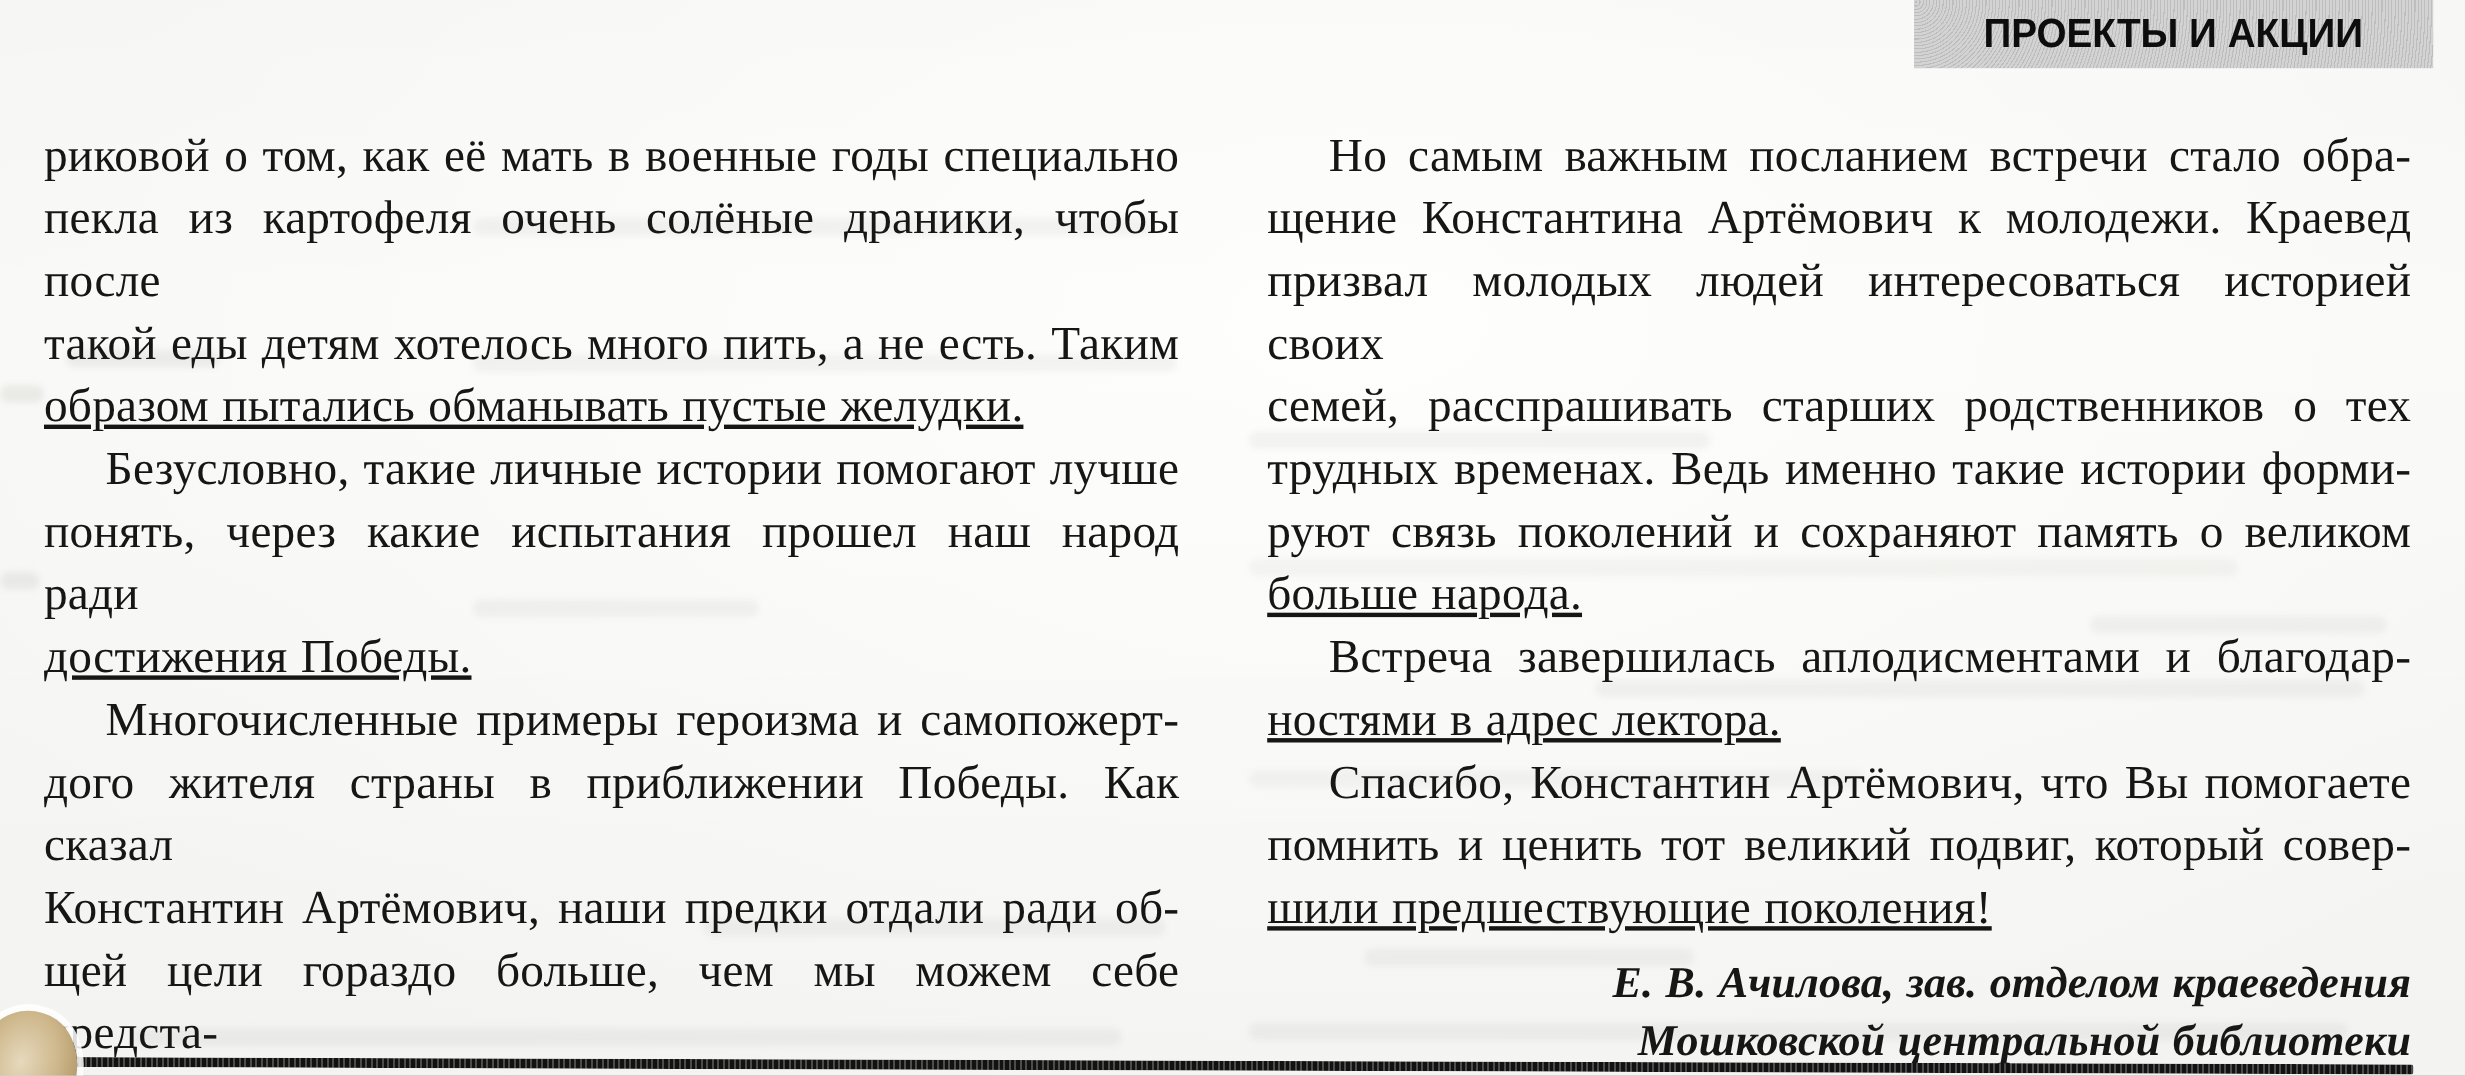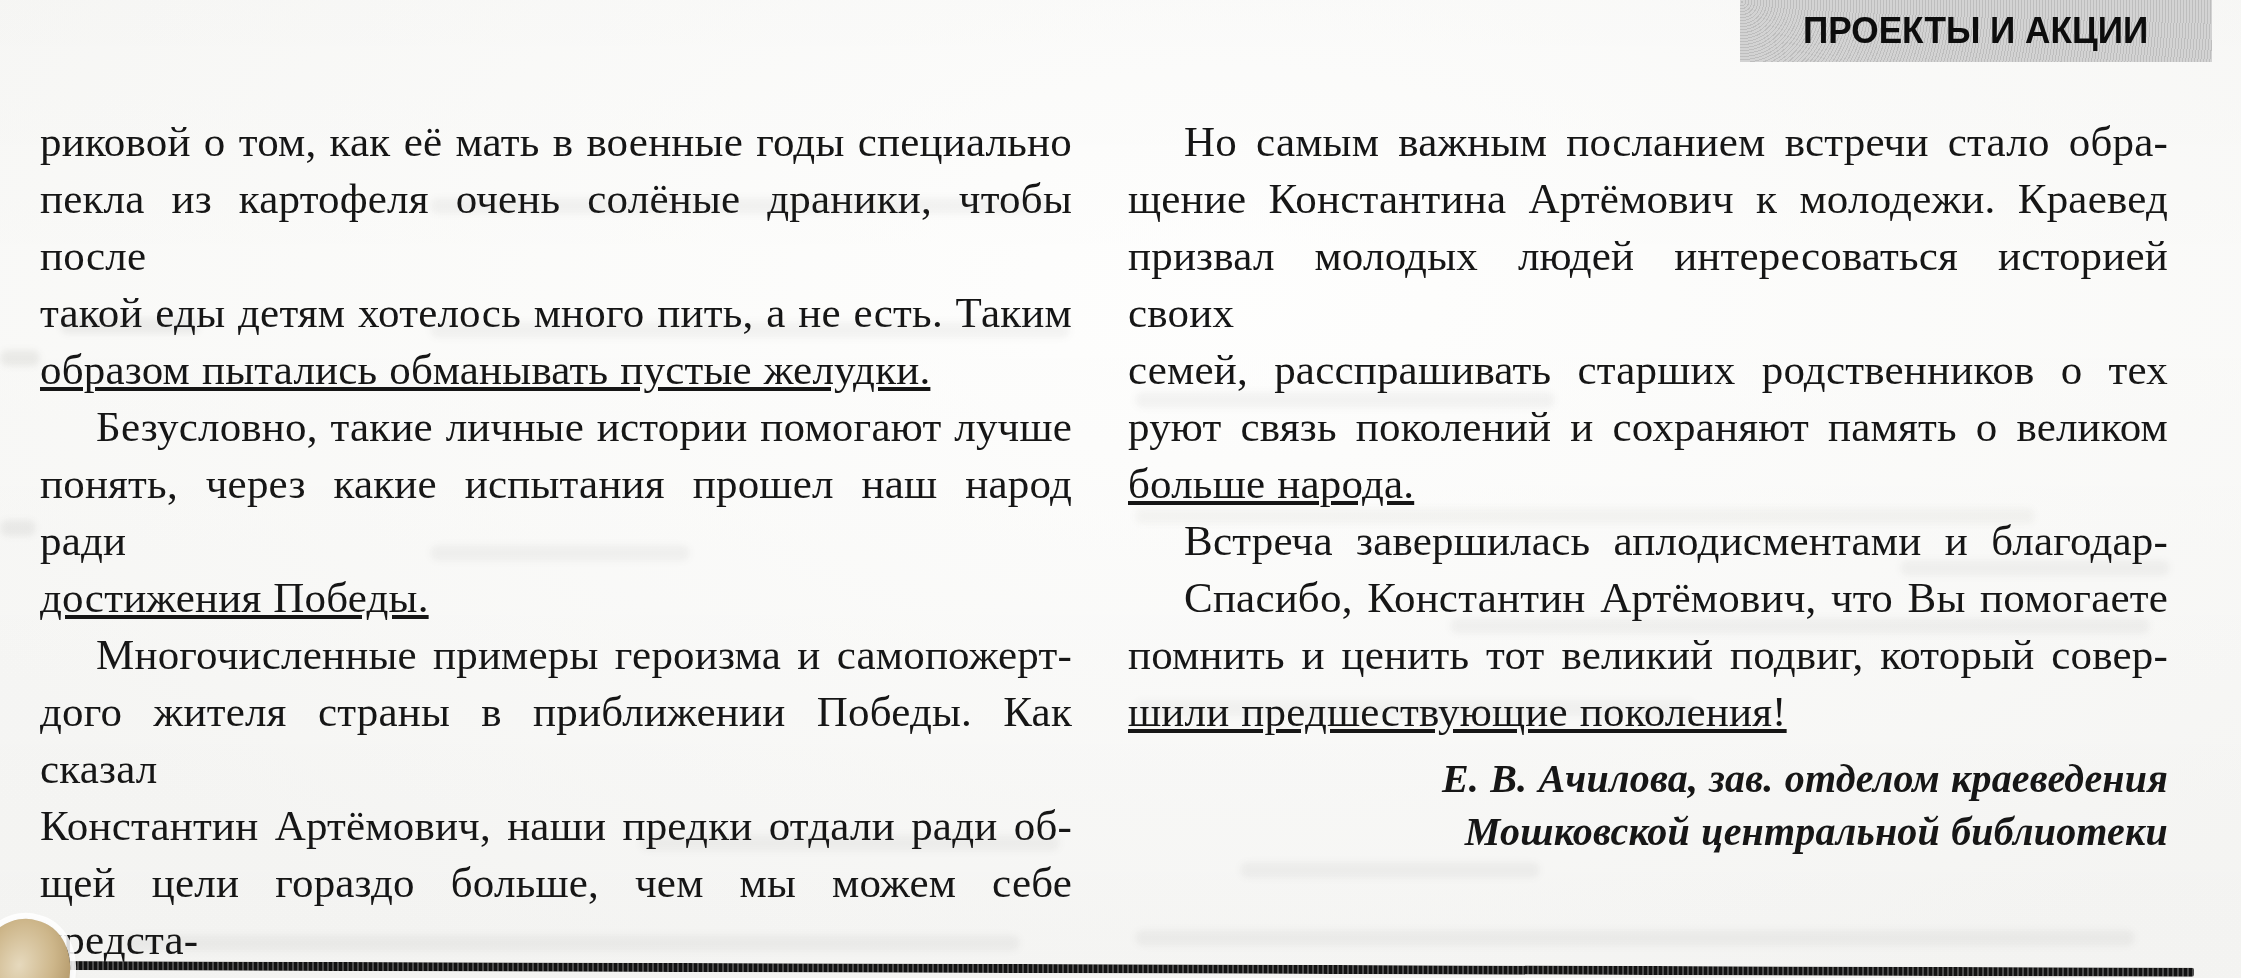--- a/index.html
+++ b/index.html
@@ -31,21 +31,21 @@
   .badge span{display:inline-block; transform:scaleX(0.95); white-space:nowrap;}
 
   
   .col{
     position:absolute; top:113px;
     font-size:43px; line-height:57px;
     letter-spacing:0.2px;
     word-spacing:1px;
   }
   .col-left{left:40px;  width:1032px;}
-  .col-right{left:1128px; width:1040px;}
+  .col-right{left:1152px; width:1040px;}
   .line{
     text-align:justify; text-align-last:justify;
     white-space:normal;
   }
   .line.last{text-align-last:left;text-decoration:underline;}
   .line.indent{text-indent:56px;}
 
   .signature{
     margin-top:12px;
     text-align:right;
@@ -115,23 +115,25 @@
       <div class="line">Константин Артёмович, наши предки отдали ради об-</div>
       <div class="line">щей цели гораздо больше, чем мы можем себе предста-</div>
     </div>
 
   <div class="col col-right">
     <div>
         <div class="line indent">Но самым важным посланием встречи стало обра-</div>
         <div class="line">щение Константина Артёмович к молодежи. Краевед</div>
         <div class="line">призвал молодых людей интересоваться историей своих</div>
         <div class="line">семей, расспрашивать старших родственников о тех</div>
+        <div class="line">трудных временах. Ведь именно такие истории форми-</div>
         <div class="line">руют связь поколений и сохраняют память о великом</div>
         <div class="line last">больше народа.</div>
         <div class="line indent">Встреча завершилась аплодисментами и благодар-</div>
+        <div class="line last">ностями в адрес лектора.</div>
         <div class="line indent">Спасибо, Константин Артёмович, что Вы помогаете</div>
         <div class="line">помнить и ценить тот великий подвиг, который совер-</div>
         <div class="line last">шили предшествующие поколения!</div>
       </div>
     <div class="signature">
       <div>Е. В. Ачилова, зав. отделом краеведения</div>
       <div>Мошковской центральной библиотеки</div>
     </div>
   </div>
 

